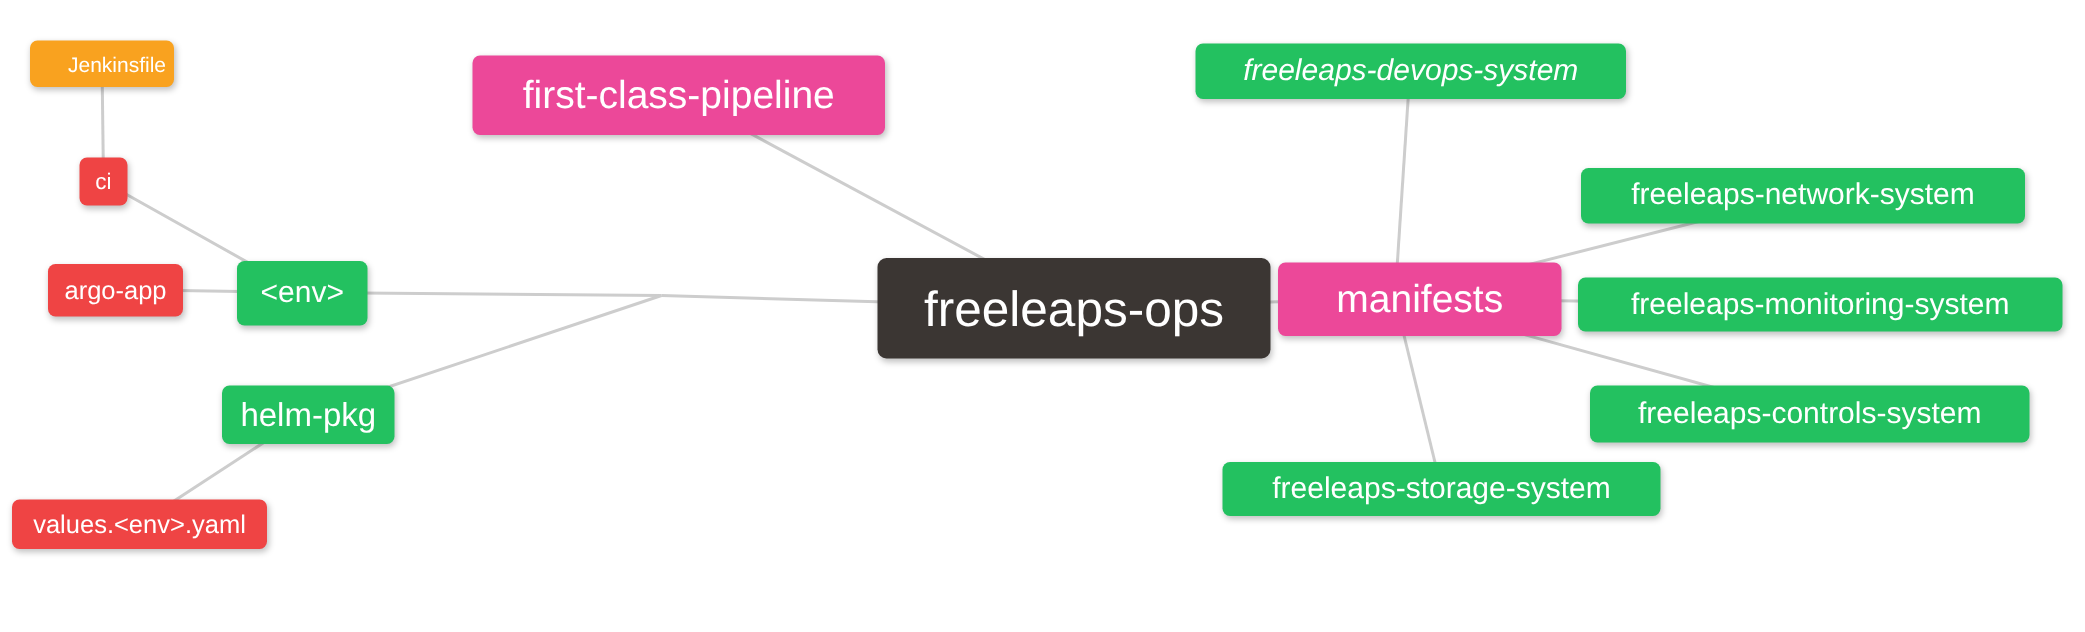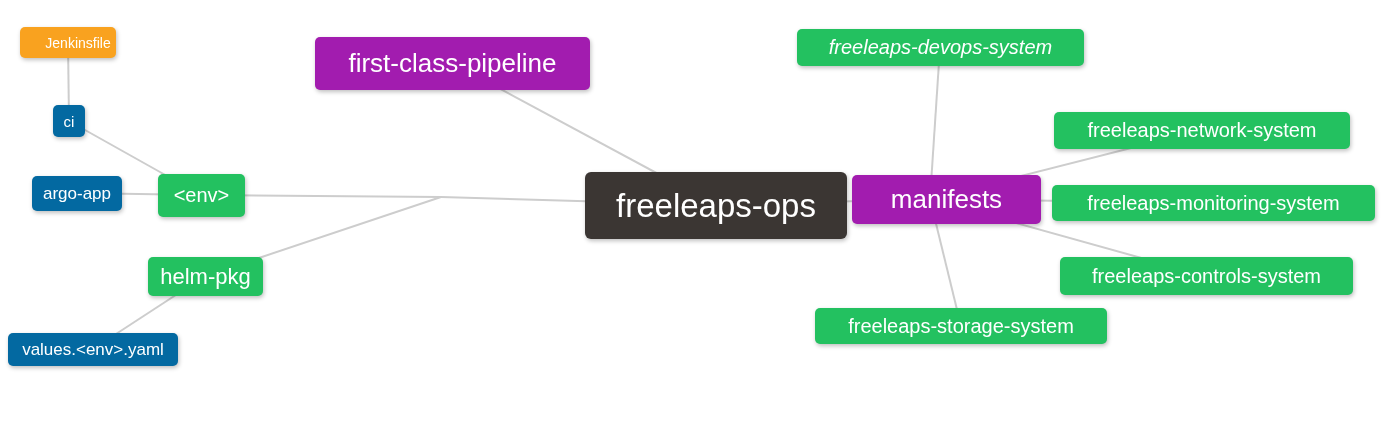--- a/index.html
+++ b/index.html
@@ -31,23 +31,23 @@
     display: flex;
     align-items: center;
     justify-content: center;
     color: #ffffff;
     white-space: nowrap;
     border-radius: 5px;
     box-shadow: 1px 2px 4px rgba(0,0,0,0.25);
     box-sizing: border-box;
     cursor: default;
   }
-  .blue   { background: #a21caf; }
+  .blue   { background: #ec4899; }
   .green  { background: #23c160; }
-  .red    { background: #0369a1; }
+  .red    { background: #ef4444; }
   .orange { background: #f9a21f; padding-left: 20px; }
   .dark   { background: #3b3633; border-radius: 6px; }
 </style>
 </head>
 <body>
 
 <div id="canvas">
 
   <svg id="edges">
     <line x1="68" y1="42" x2="69" y2="121"></line>

